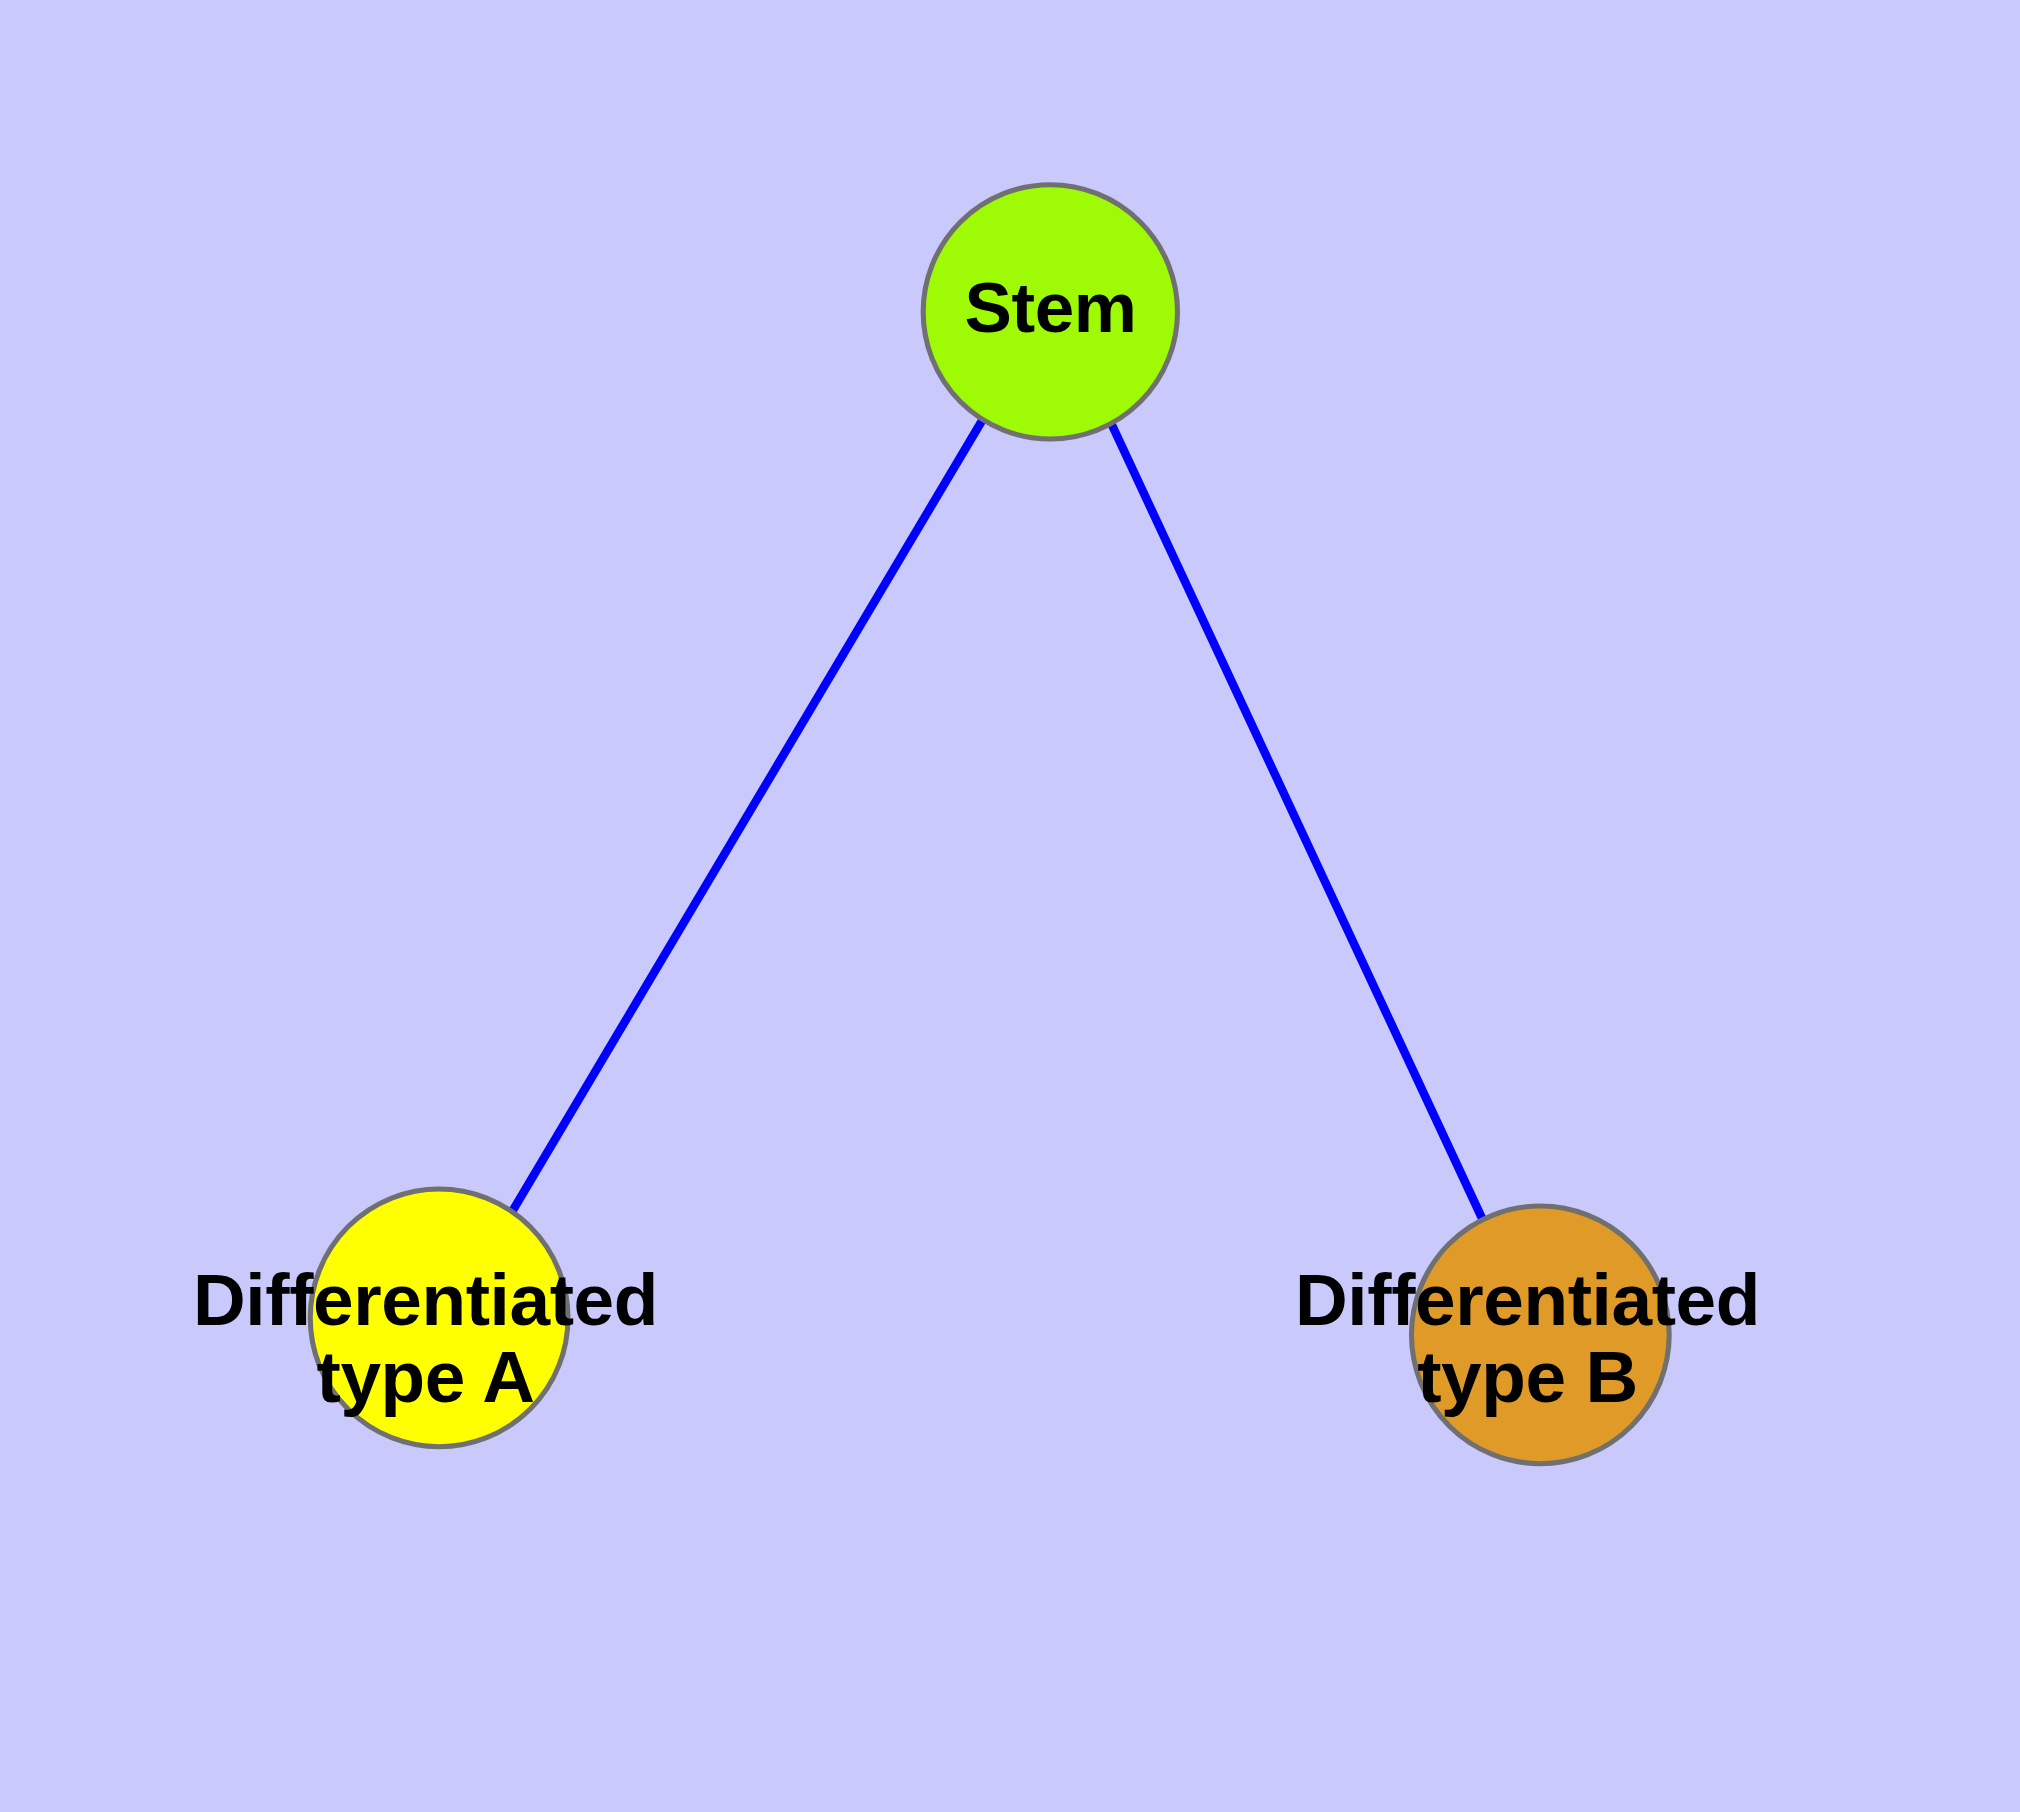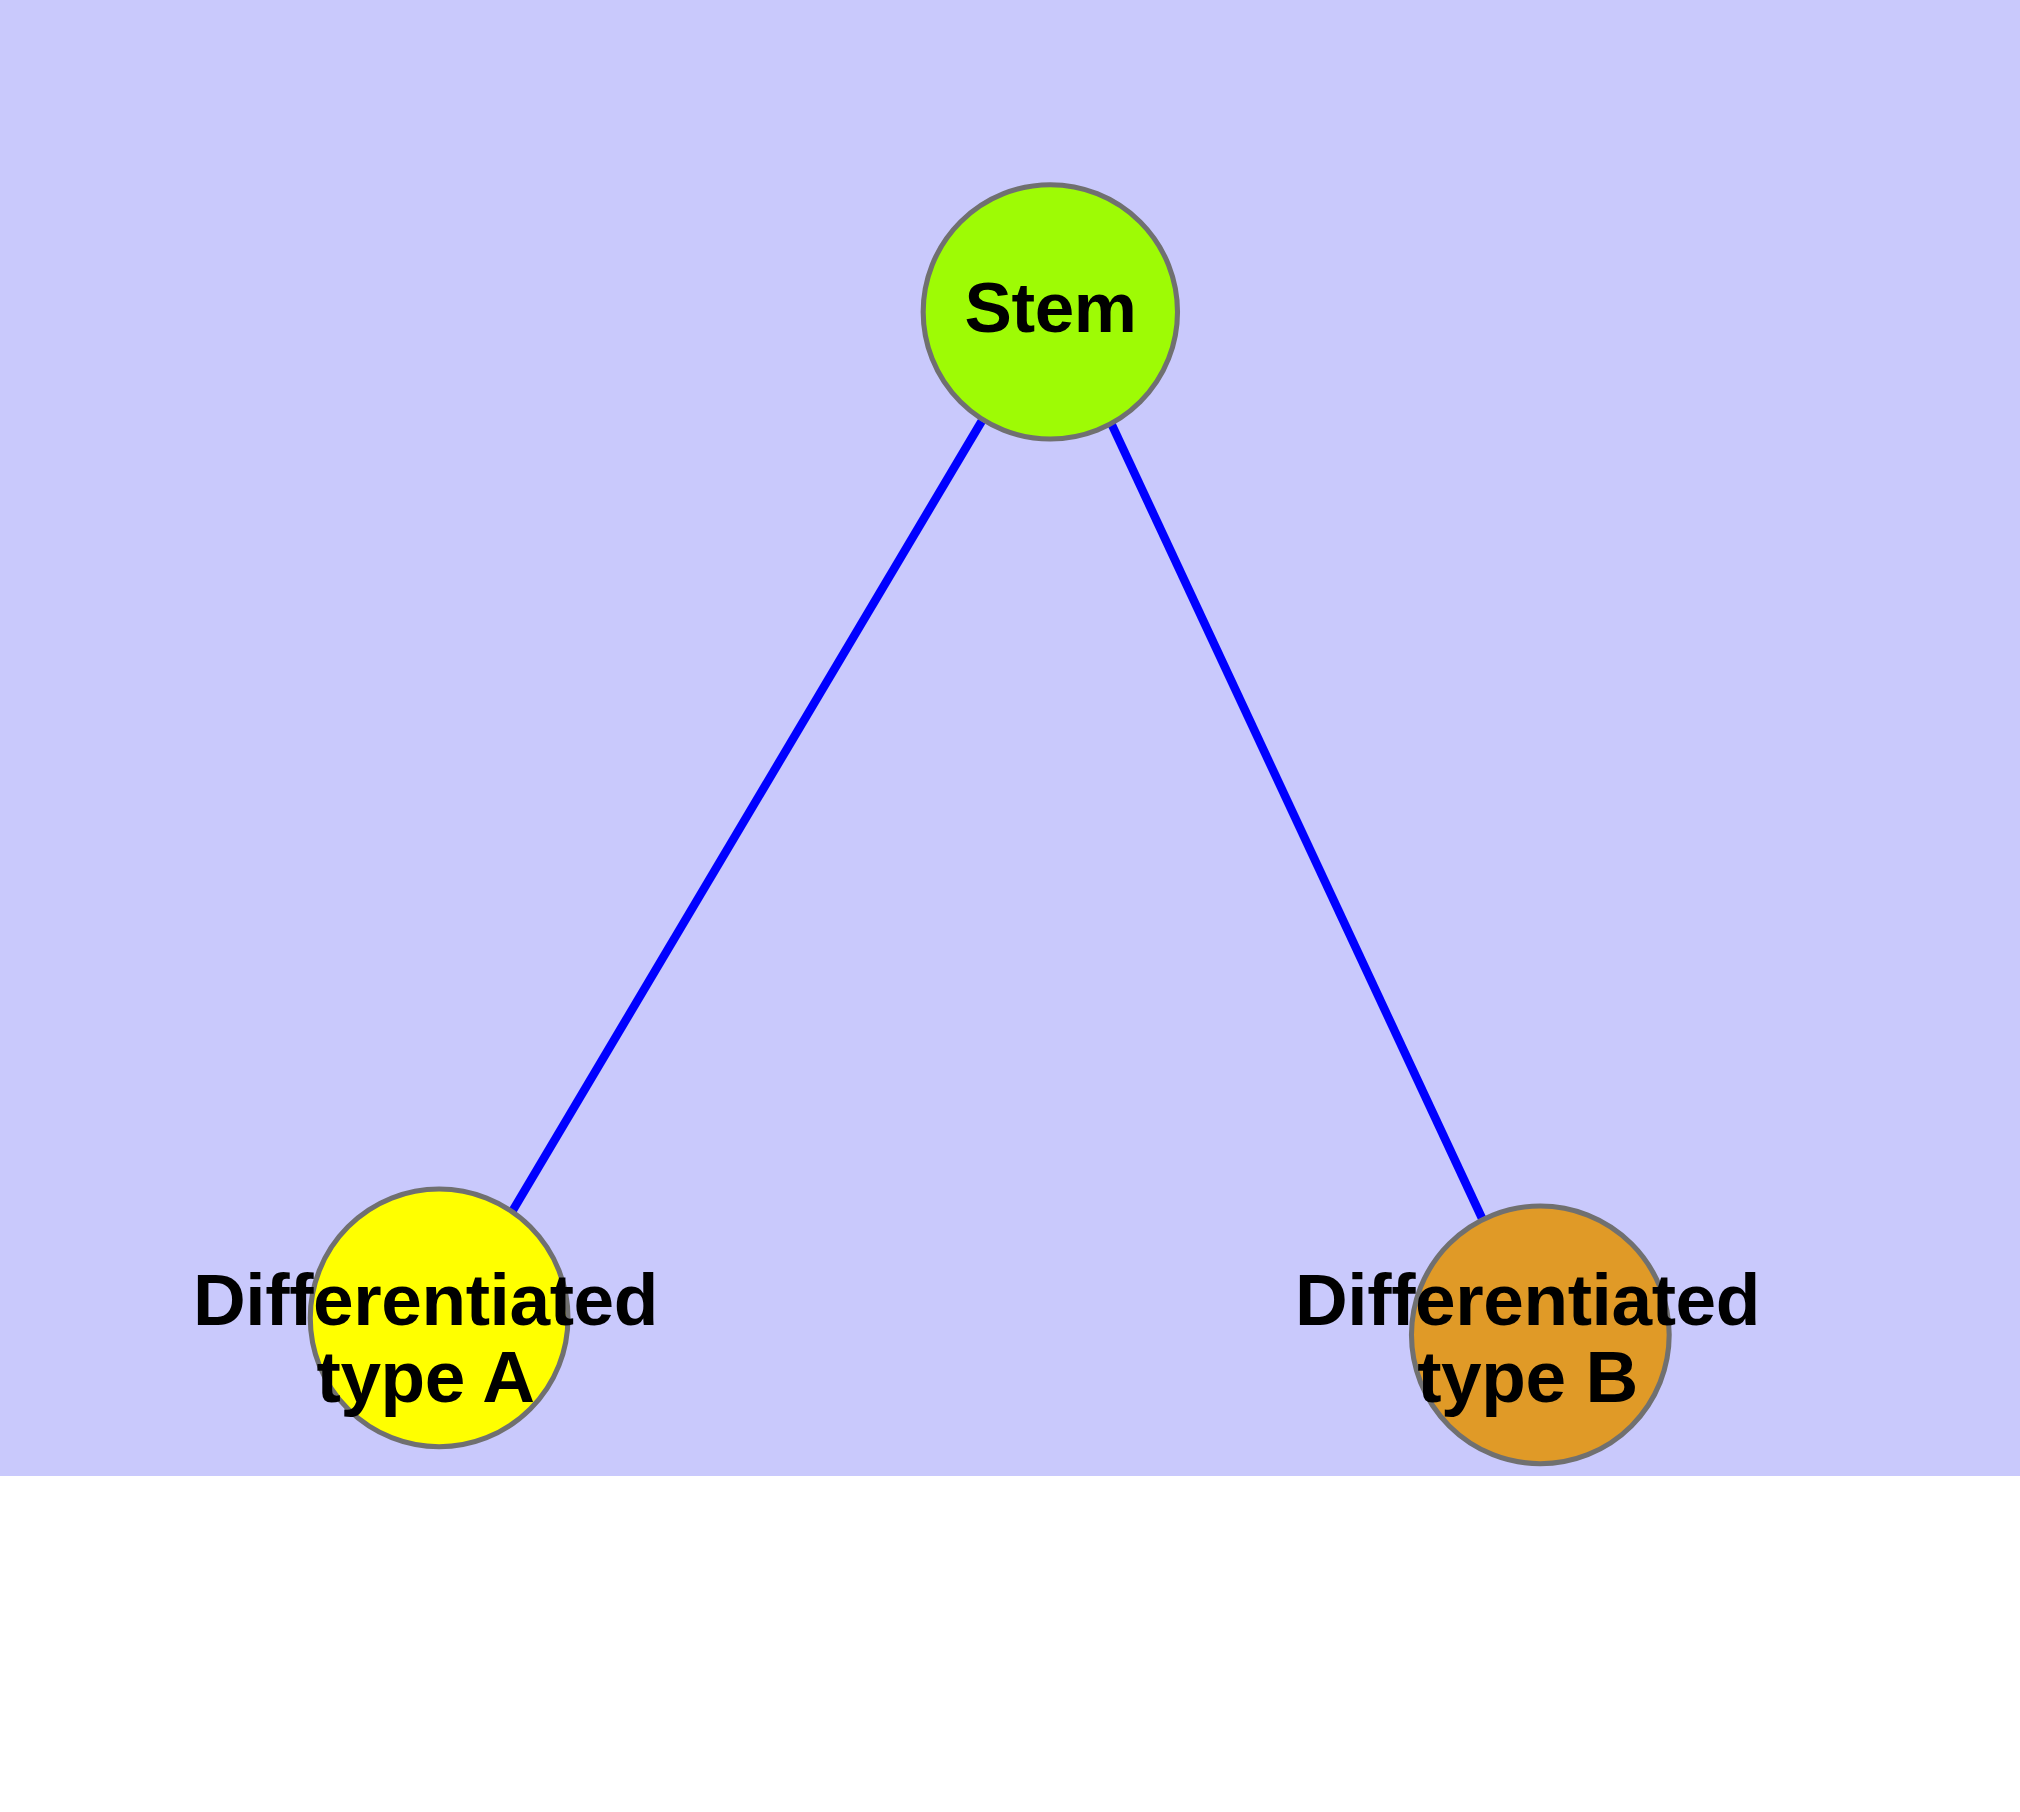--- a/index.html
+++ b/index.html
@@ -52,21 +52,21 @@
   #label-diffB {
     font-size: 73px;
     left: 1231px;
     top: 1261px;
     width: 593px;
   }
 </style>
 </head>
 <body>
 
-<div id="canvas" style="width: 2021px; height: 1476px;">
+<div id="canvas" style="width: 2021px; height: 1812px;">
 
   <div id="bg-layer" style="background: rgb(201, 201, 252);"></div>
 
   <svg id="graph-svg" viewBox="0 0 2384 2138" preserveAspectRatio="none" xmlns="http://www.w3.org/2000/svg" style="width: 2021px; height: 1812px;">
 
     <g>
       <line x1="1158" y1="497" x2="602" y2="1433" stroke="#0000FF" stroke-width="10" stroke-linecap="butt"></line>
       <line x1="1311" y1="500" x2="1748" y2="1437" stroke="#0000FF" stroke-width="10" stroke-linecap="butt"></line>
     </g>
 

